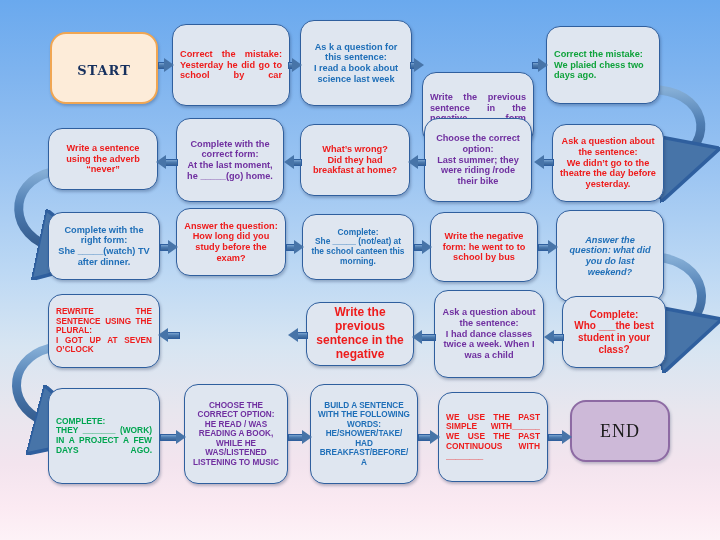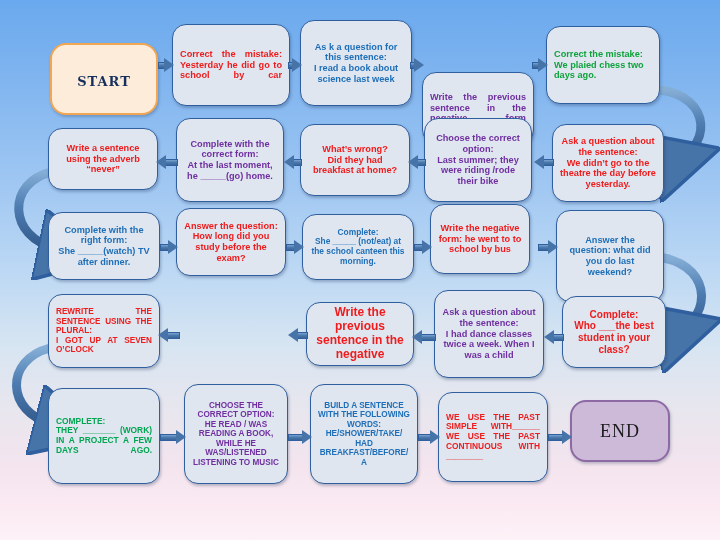--- a/index.html
+++ b/index.html
@@ -162,21 +162,21 @@
 
     <path d="M 660 90 C 712 96 714 150 668 163" fill="none" stroke="url(#gc)" stroke-width="9" stroke-linecap="round" marker-end="url(#mkL)"></path>
 
     <path d="M 52 172 C 6 182 8 238 56 248" fill="none" stroke="url(#gc)" stroke-width="9" stroke-linecap="round" marker-end="url(#mkR)"></path>
 
     <path d="M 664 258 C 714 268 712 322 670 334" fill="none" stroke="url(#gc)" stroke-width="9" stroke-linecap="round" marker-end="url(#mkL)"></path>
 
     <path d="M 50 348 C 4 360 6 412 52 424" fill="none" stroke="url(#gc)" stroke-width="9" stroke-linecap="round" marker-end="url(#mkR)"></path>
   </svg>
 
-  <div class="terminal" id="start-node" style="left:50px; top:43px; width:108px; height:72px;">
+  <div class="terminal" id="start-node" style="left:50px; top:32px; width:108px; height:72px;">
     <span class="label">START</span>
   </div>
 
   <div class="card c-red just" style="left:172px; top:24px; width:118px; height:82px;">
     <span class="txt">Correct the mistake:
 Yesterday he did go to school by car</span>
   </div>
 
   <div class="card c-blue" style="left:300px; top:20px; width:112px; height:86px;">
     <span class="txt">As k a question for this sentence:
@@ -224,25 +224,25 @@
   <div class="card c-red" style="left:176px; top:208px; width:110px; height:68px;">
     <span class="txt">Answer the question:
 How long did you study  before the exam?</span>
   </div>
 
   <div class="card c-blue" style="left:302px; top:214px; width:112px; height:66px;">
     <span class="txt" style="font-size:8.4px">Complete:
 She _____ (not/eat) at the school canteen this morning.</span>
   </div>
 
-  <div class="card c-red" style="left:430px; top:204px; width:100px; height:70px;">
+  <div class="card c-red" style="left:430px; top:212px; width:108px; height:70px;">
     <span class="txt">Write the negative form: he went to to school by bus</span>
   </div>
 
-  <div class="card c-blue" style="left:556px; top:210px; width:108px; height:92px;">
+  <div class="card c-blue" style="left:556px; top:210px; width:108px; height:92px;font-style:italic;">
     <span class="txt">Answer the question: what did you do last weekend?</span>
   </div>
 
   <div class="card c-red caps just" style="left:48px; top:294px; width:112px; height:74px;">
     <span class="txt" style="font-size:8.2px">REWRITE THE SENTENCE USING THE PLURAL:
 I GOT UP AT SEVEN O’CLOCK</span>
   </div>
 
 
   <div class="card c-red" style="left:306px; top:302px; width:108px; height:64px;">

